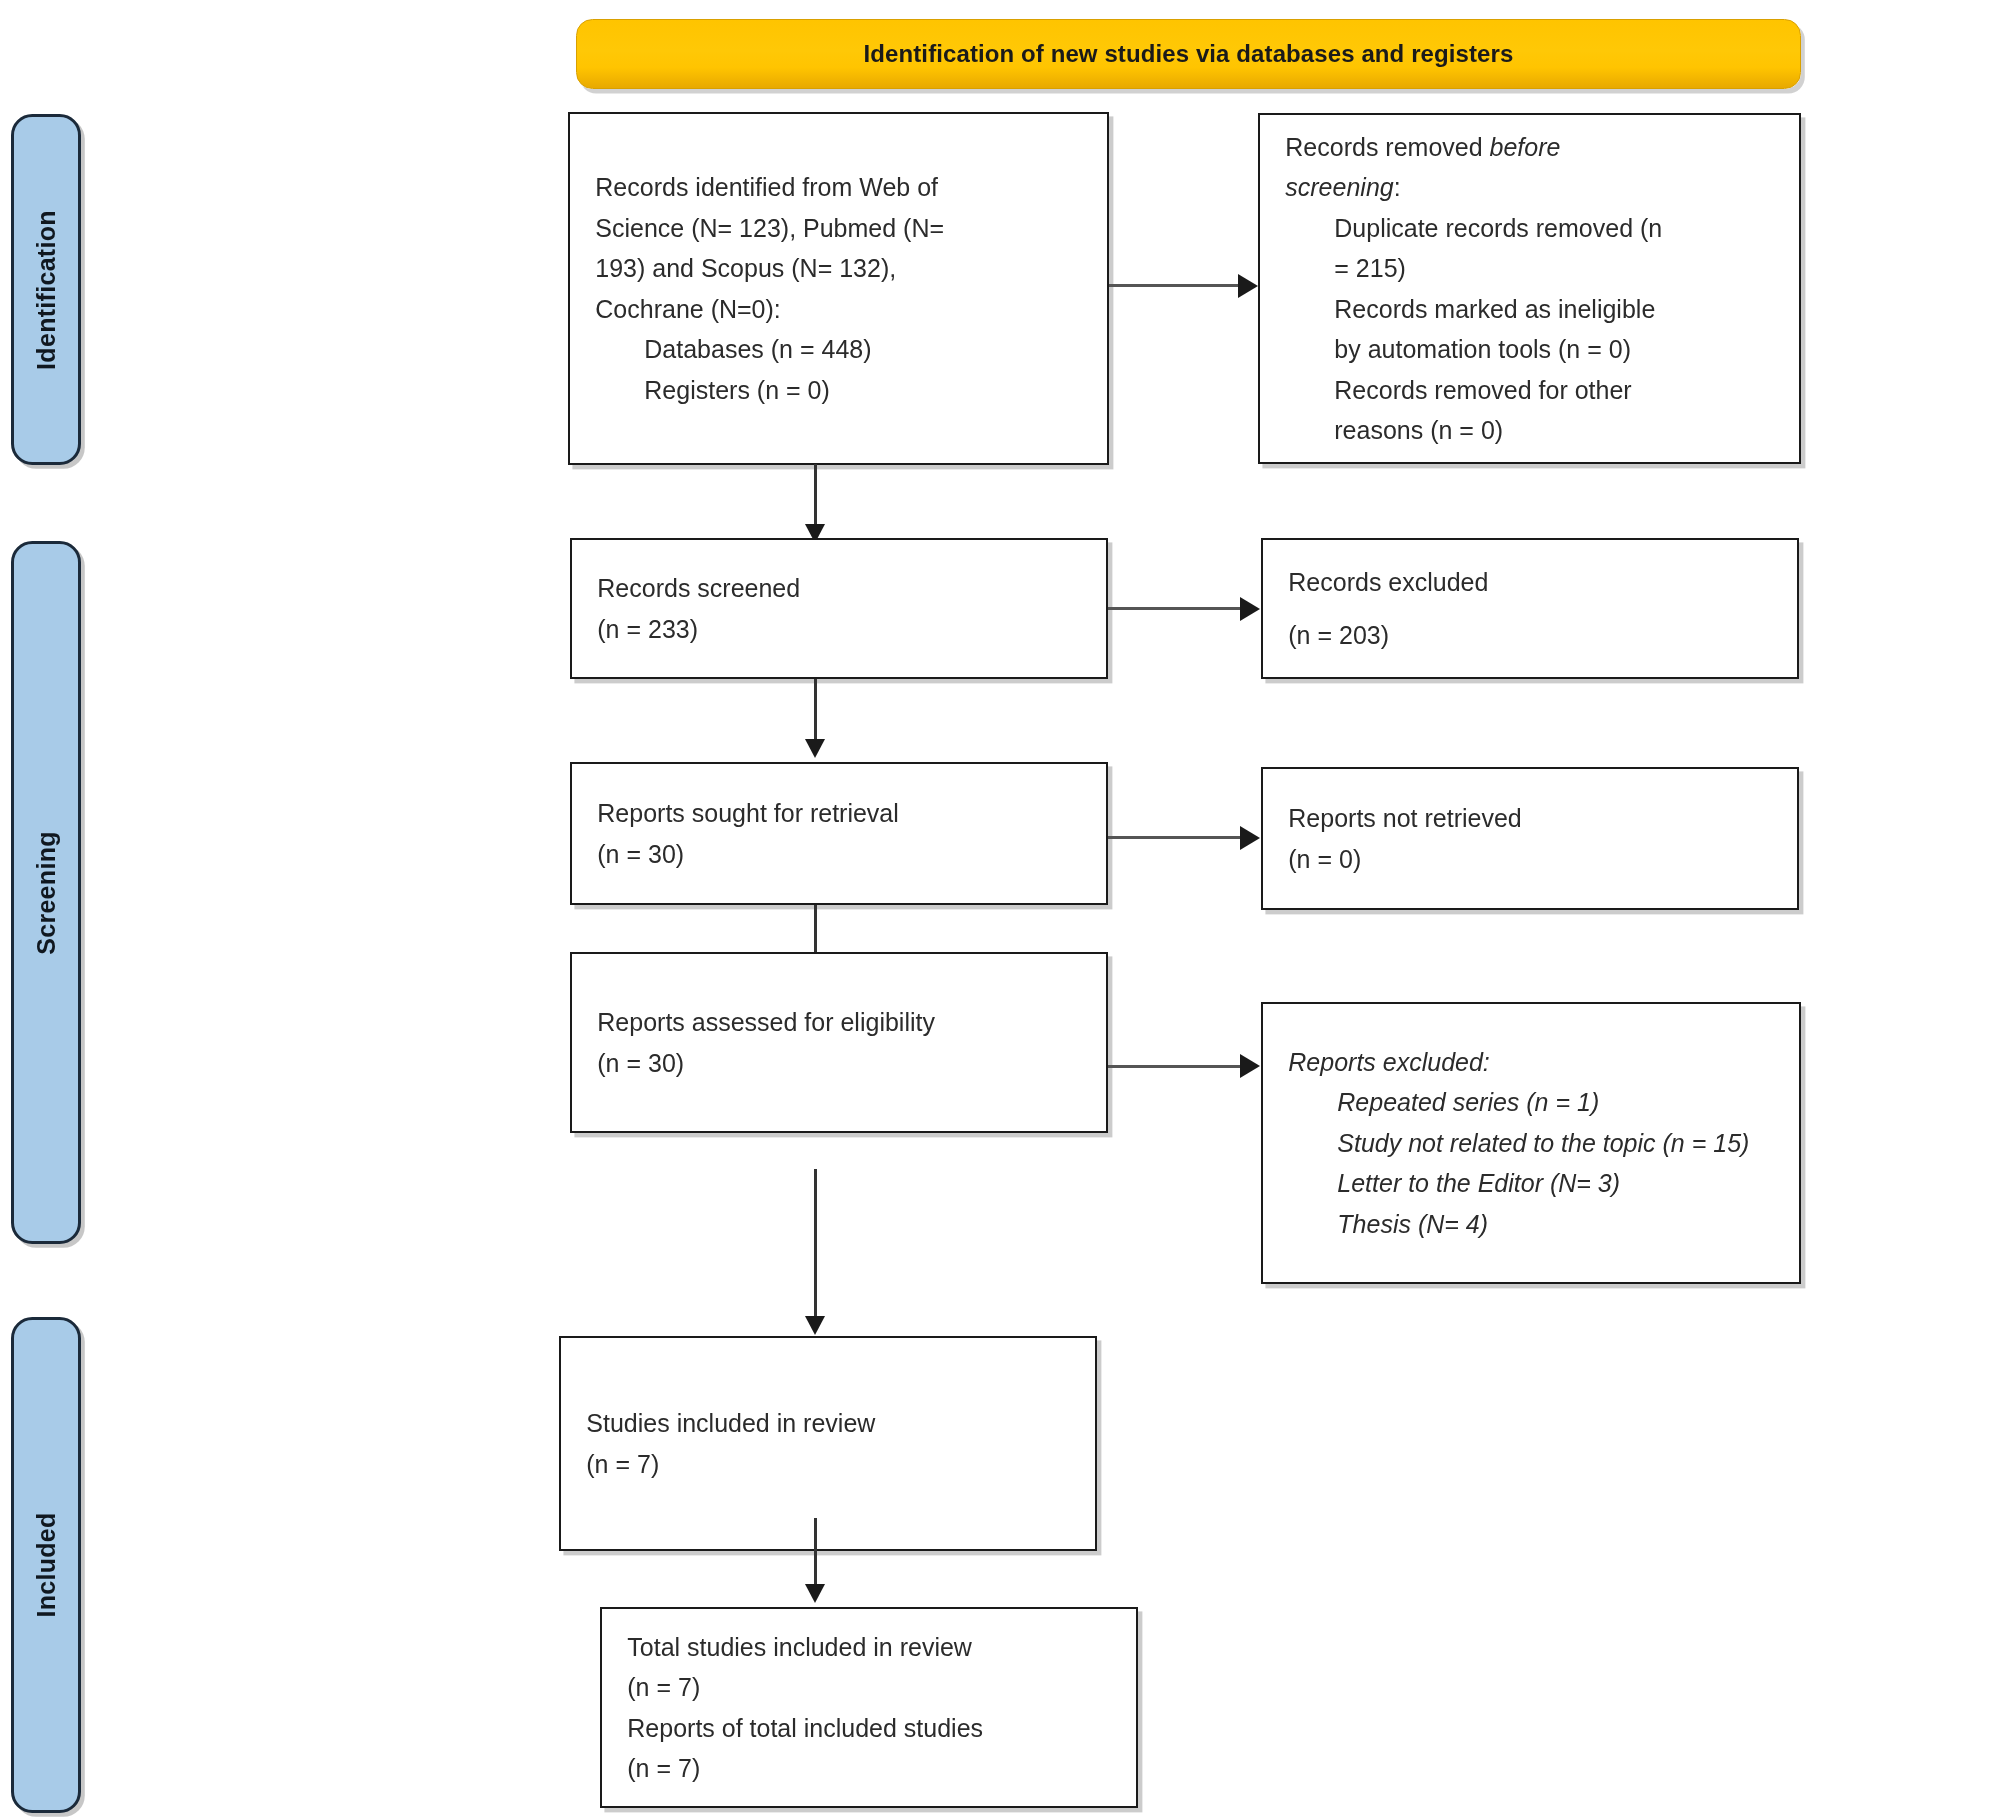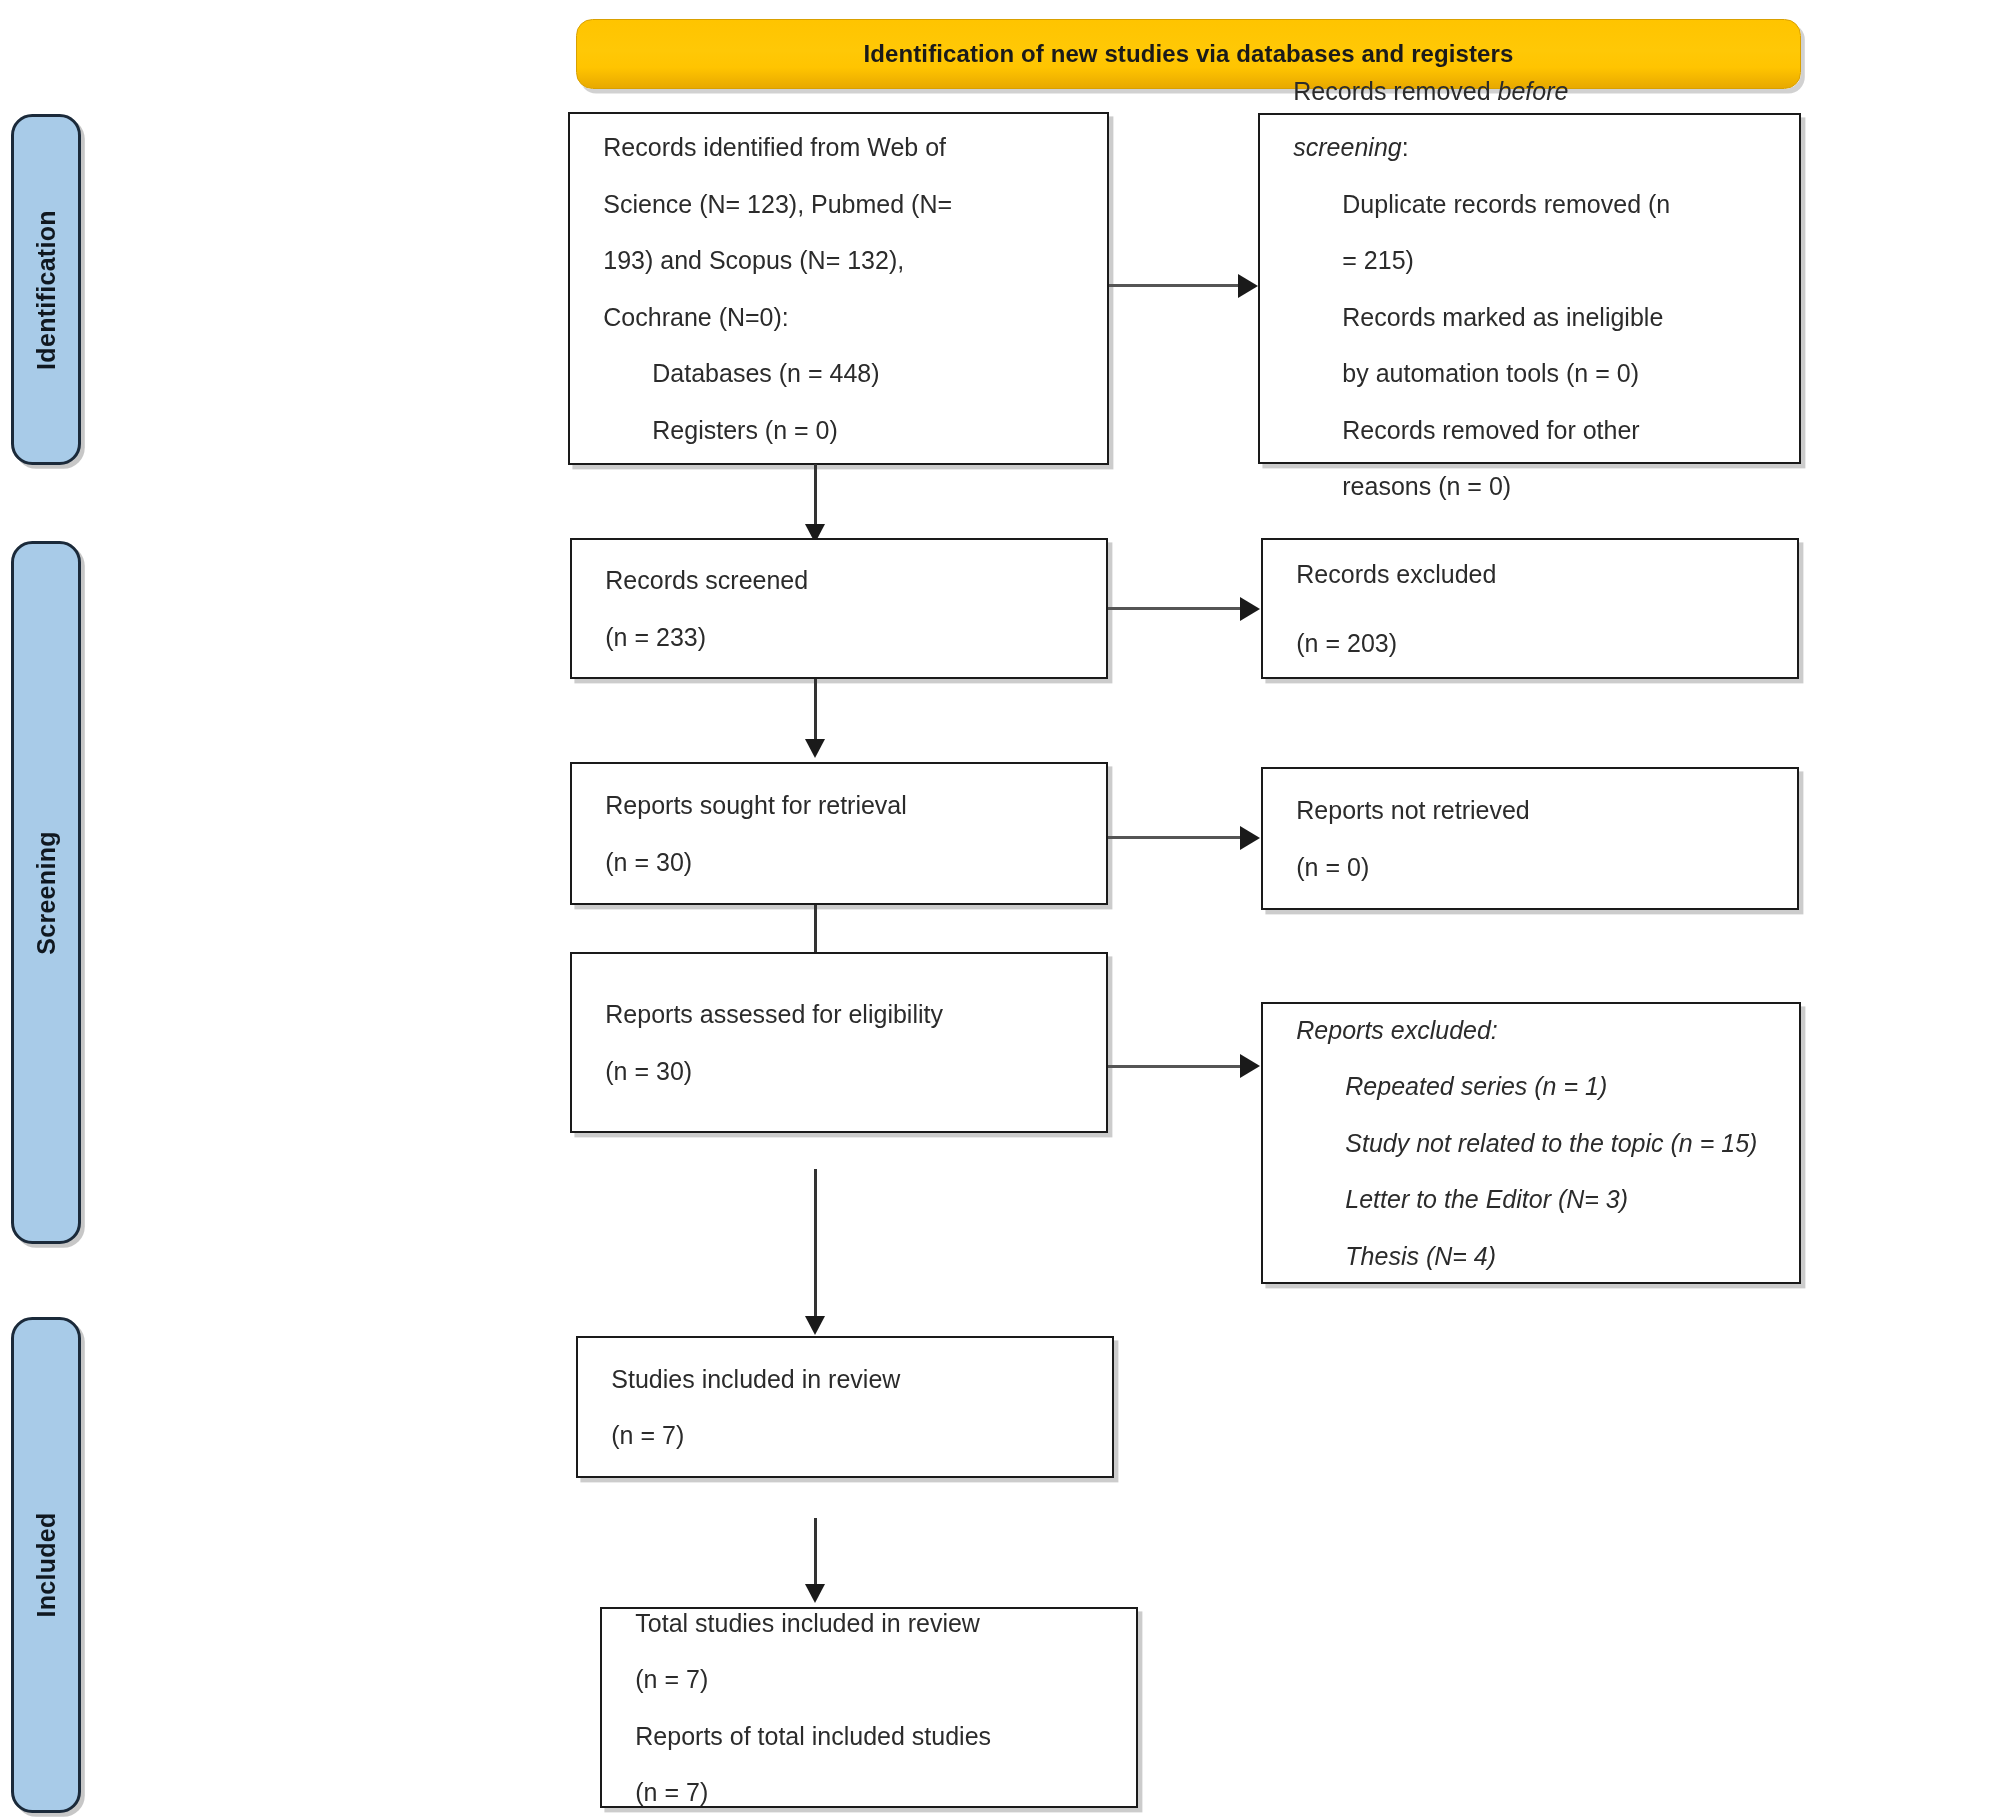--- a/index.html
+++ b/index.html
@@ -66,21 +66,21 @@
     background: #ffffff;
     border: 2.5px solid #1a1a1a;
     box-sizing: border-box;
     box-shadow: 4.4px 4.4px 0 rgba(0,0,0,0.20);
     display: flex;
     flex-direction: column;
     justify-content: center;
     padding: 0 21.3px;
   }
   .flowbox p {
-    margin: 12px;
+    margin: 4px;
     font-size: 25px;
     line-height: 1.30;
     color: #2b2b2b;
   }
   .flowbox p.indent {
     padding-left: 49px;
   }
   .flowbox p .ital {
     font-style: italic;
   }
@@ -204,21 +204,21 @@
     <p>Reports excluded:</p>
     <p class="indent">Repeated series (n = 1)</p>
     <p class="indent">Study not related to the topic (n = 15)</p>
     <p class="indent">Letter to the Editor (N= 3)</p>
     <p class="indent">Thesis (N= 4)</p>
   </div>
 
   <div class="vline" style="left:814px; top:1169px; width:2.5px; height:151px;"></div>
   <div class="arrow-down" style="left:805px; top:1316px;"></div>
 
-  <div class="flowbox" style="left:576px; top:1336px; width:538px; height:142px;">
+  <div class="flowbox" style="left:559px; top:1336px; width:538px; height:215px;">
     <p>Studies included in review</p>
     <p>(n = 7)</p>
   </div>
 
   <div class="vline" style="left:814px; top:1518px; width:2.5px; height:69px;"></div>
   <div class="arrow-down" style="left:805px; top:1584px;"></div>
 
   <div class="flowbox" style="left:600px; top:1607px; width:538px; height:201px;">
     <p>Total studies included in review</p>
     <p>(n = 7)</p>

